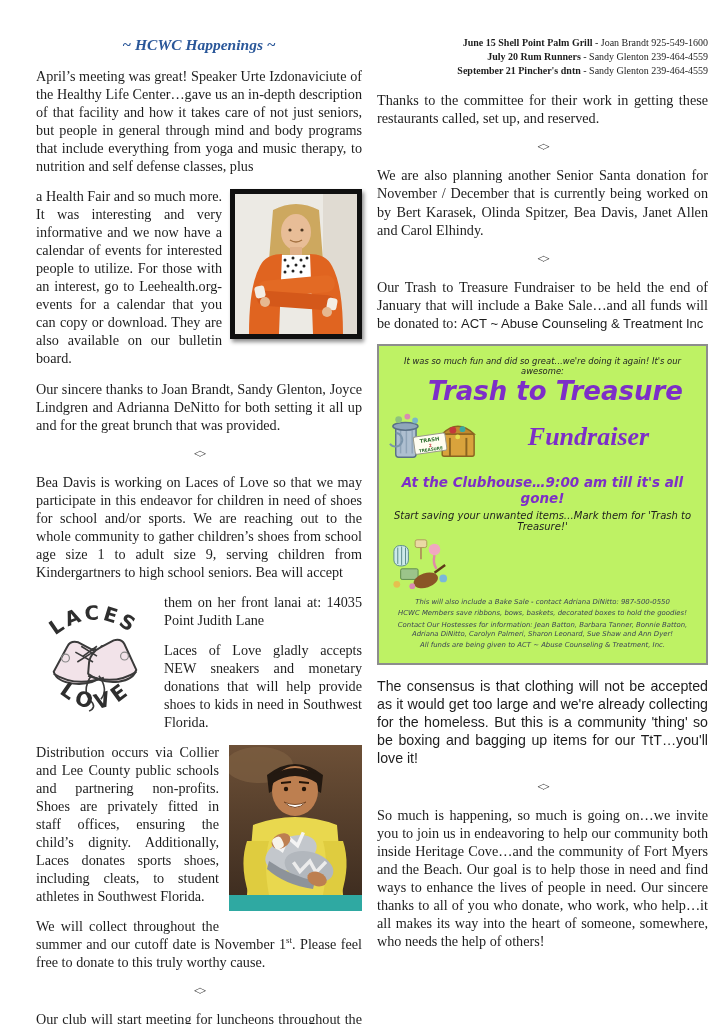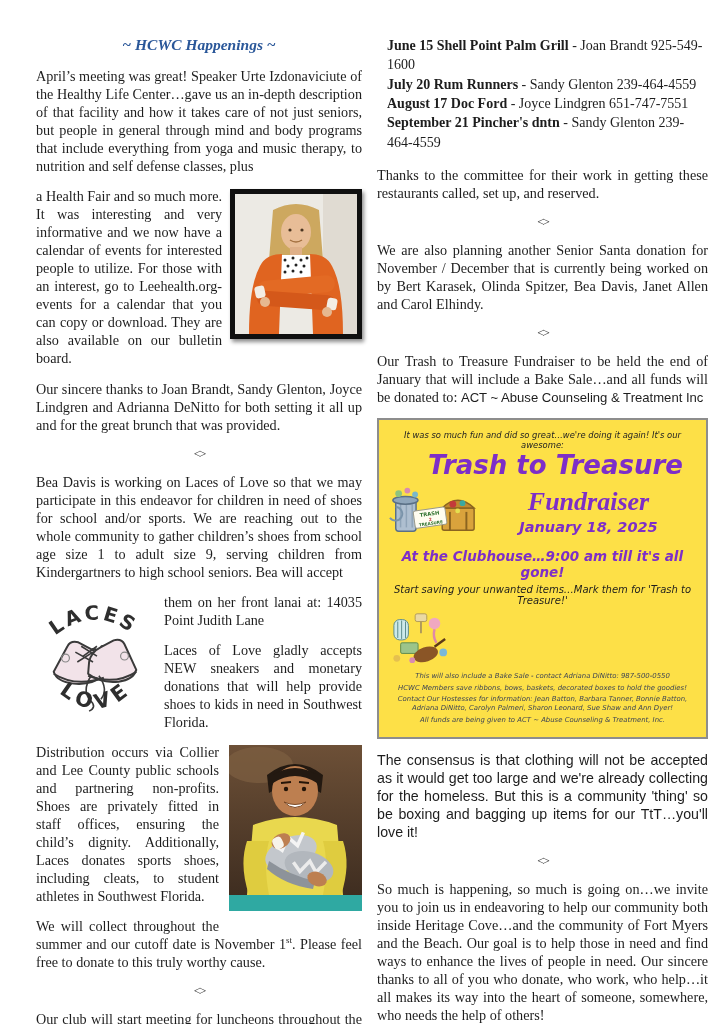--- a/index.html
+++ b/index.html
@@ -15,24 +15,24 @@
   .sep{text-align:center;font-size:13px;letter-spacing:-2px;color:#444;margin:0 0 11px;}
   sup{font-size:9px;}
   
   .speaker-frame{float:right;width:122px;height:140px;border:5px solid #101010;
                  background:#ece9e4;margin:2px 0 6px 8px;box-shadow:2px 3px 4px rgba(0,0,0,.45);}
   .laces-logo{float:left;width:118px;height:136px;margin:0 10px 2px 0;}
   .boy-photo{float:right;width:133px;height:166px;margin:2px 0 8px 10px;}
   .clear{clear:both;}
   .bold{font-weight:bold;}
   
-  .schedule{margin:6px 0 14px 10px;font-size:14px;line-height:1.38;}
+  .schedule{margin:6px 0 14px 10px;font-size:10px;line-height:1.38;text-align:right;}
   .sans{font-family:"Liberation Sans",sans-serif;font-size:13.1px;line-height:1.3;}
   
-  .flyer{border:2px solid #8d8d8d;background:#fde047;margin:2px 0 12px;
+  .flyer{border:2px solid #8d8d8d;background:#bef264;margin:2px 0 12px;
          padding:10px 8px 10px;text-align:center;}
   .flyer-tagline{font-family:"DejaVu Sans",sans-serif;font-style:italic;
                  font-size:8.4px;color:#222;margin-bottom:2px;}
   .flyer-title1{font-family:"DejaVu Sans",sans-serif;font-weight:bold;font-style:italic;
                 color:#7d2ec8;font-size:26px;line-height:1.05;padding-left:26px;}
   .flyer-midrow{display:flex;align-items:center;}
   .flyer-midrow .art{flex:none;width:92px;}
   .flyer-midcol{flex:1;}
   .flyer-title2{font-family:Liberation Serif, serif;font-weight:bold;font-style:italic;
                 color:#7d2ec8;font-size:26px;line-height:1.05;}
@@ -168,21 +168,20 @@
 
     <p class="body">Our club will start meeting for luncheons throughout the summer and our schedule is as follows:</p>
 
   </div>
 
   <div class="col-right">
 
     <div class="schedule">
       <div><span class="bold">June 15  Shell Point Palm Grill</span><span> - Joan Brandt 925-549-1600</span></div>
       <div><span class="bold">July 20  Rum Runners</span><span> - Sandy Glenton  239-464-4559</span></div>
-      <div><span class="bold">August 17  Doc Ford</span><span> -  Joyce Lindgren  651-747-7551</span></div>
       <div><span class="bold">September 21 Pincher's dntn</span><span> - Sandy Glenton  239-464-4559</span></div>
     </div>
 
     <p class="body">Thanks to the committee for their work in getting these restaurants called, set up, and reserved.</p>
 
     <div class="sep">&lt;&gt;</div>
 
     <p class="body">We are also planning another Senior Santa donation for November / December that is currently being worked on by Bert Karasek, Olinda Spitzer, Bea Davis, Janet Allen and Carol Elhindy.</p>
 
     <div class="sep">&lt;&gt;</div>
@@ -214,21 +213,20 @@
             <g transform="rotate(-8 44 40)">
               <rect x="28" y="31" width="33" height="18" rx="2" fill="#fffdf0" stroke="#9a9a8a"></rect>
               <text x="44.5" y="38" text-anchor="middle" font-family="DejaVu Sans, sans-serif" font-size="5.4" font-weight="bold" fill="#2a6e2a">TRASH</text>
               <text x="44.5" y="43.5" text-anchor="middle" font-family="DejaVu Sans, sans-serif" font-size="4.6" font-weight="bold" fill="#c33a3a">2</text>
               <text x="44.5" y="47.5" text-anchor="middle" font-family="DejaVu Sans, sans-serif" font-size="4.2" font-weight="bold" fill="#2a6e2a">TREASURE</text>
             </g>
           </svg>
         </div>
         <div class="flyer-midcol">
           <div class="flyer-title2">Fundraiser</div>
-          <div class="flyer-date">January 18, 2025</div>
         </div>
       </div>
       <div class="flyer-where">At the Clubhouse…9:00 am till it's all gone!</div>
       <div class="flyer-line">Start saving your unwanted items…Mark them for 'Trash to Treasure!'</div>
       <div class="flyer-botrow">
         <div class="art2">
           <svg width="62" height="58" viewBox="0 0 64 60">
             <rect x="5" y="12" width="15" height="21" rx="6" fill="#cdeaea" stroke="#5a8a8a"></rect>
             <line x1="9" y1="14" x2="9" y2="31" stroke="#5a8a8a"></line>
               <line x1="13" y1="13" x2="13" y2="32" stroke="#5a8a8a"></line>

